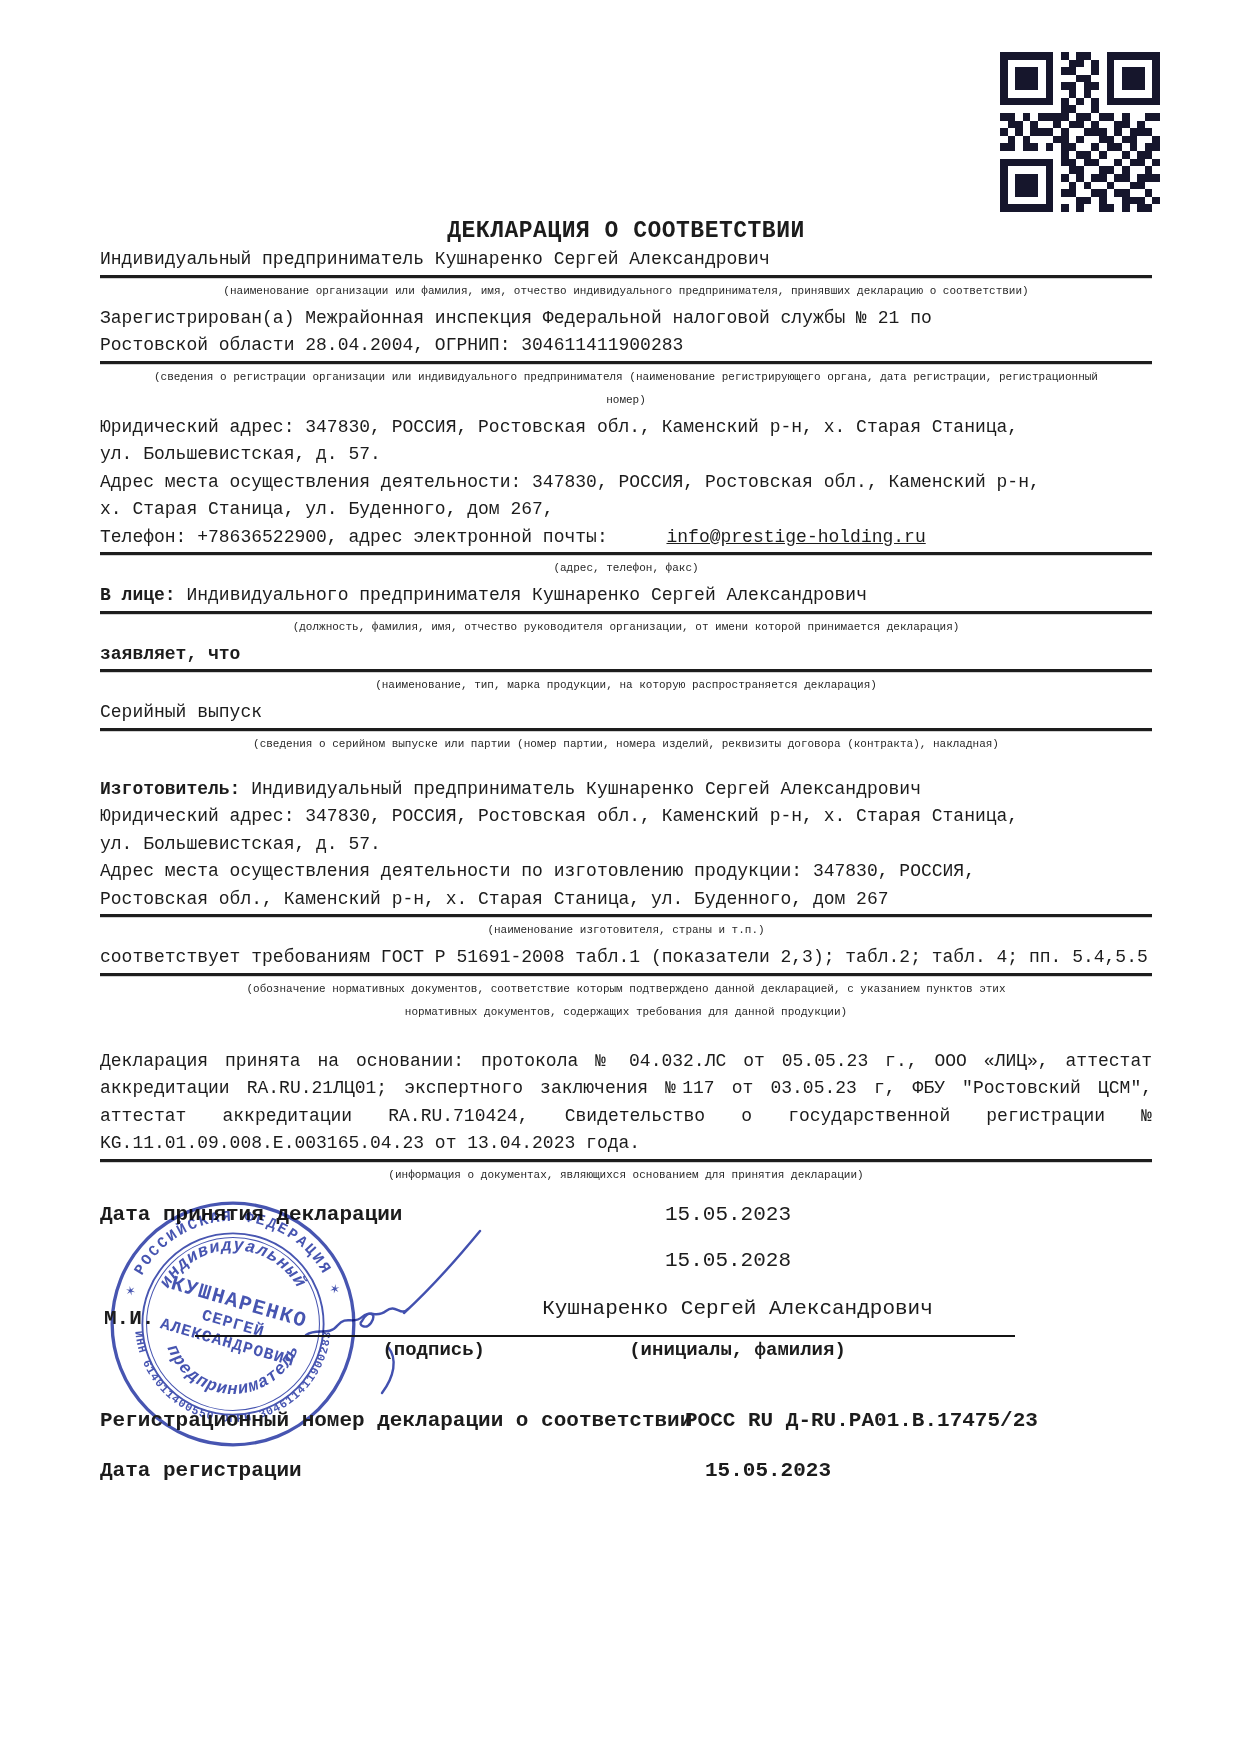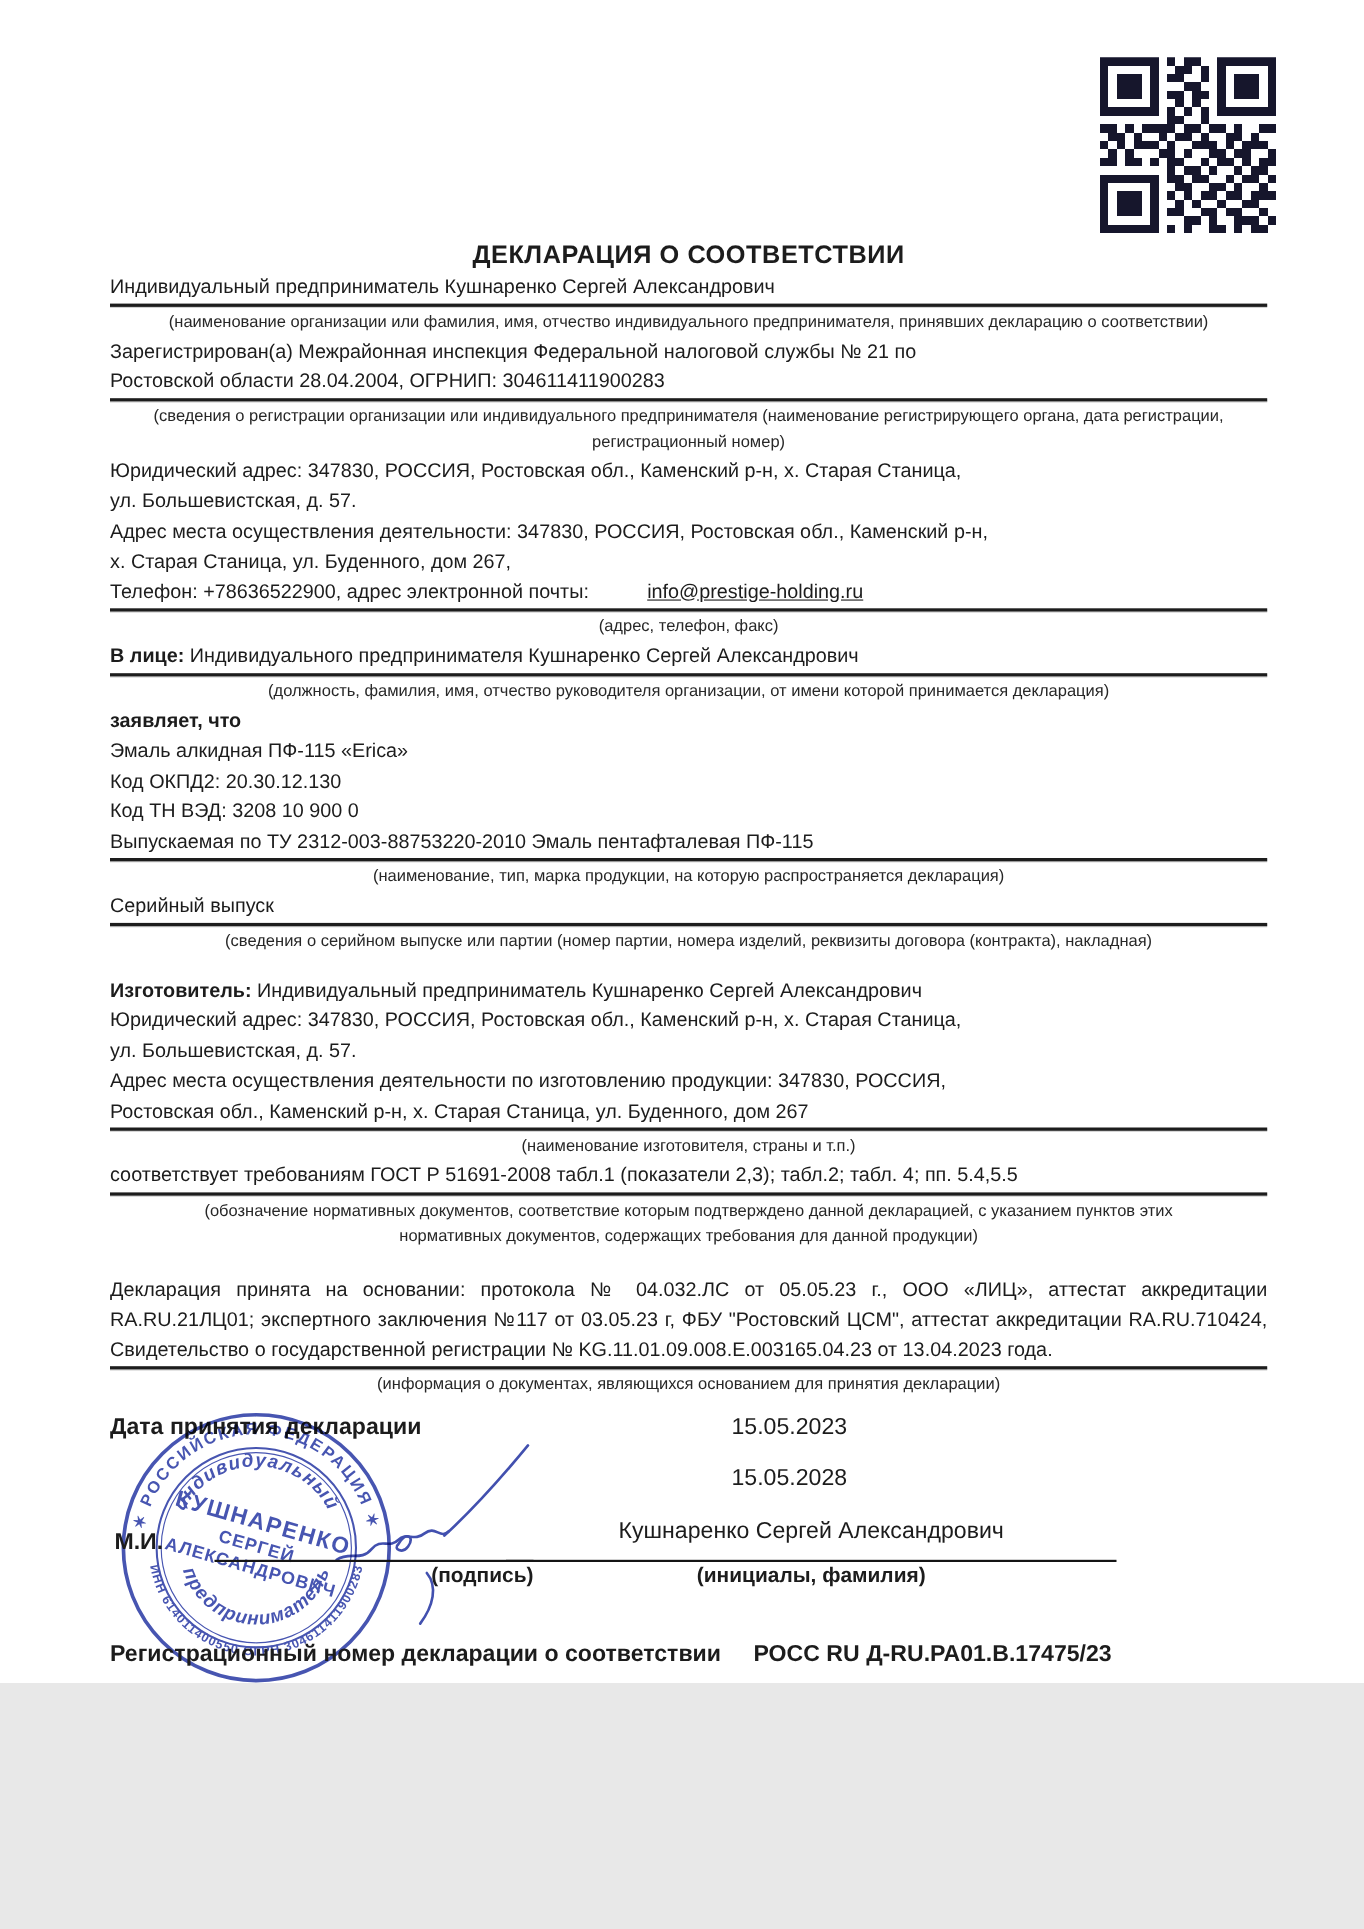--- a/index.html
+++ b/index.html
@@ -1,31 +1,31 @@
 <!DOCTYPE html>
 <html><head>
 <meta charset="utf-8">
 <style>
   html,body{margin:0;padding:0;background:#e8e8e8;}
   .page{
     position:relative;
-    width:1240px;height:1530px;
+    width:1240px;height:1754px;
     margin:0 auto;
     background:#ffffff;
-    font-family:Liberation Sans, sans-serif;
+    font-family:Liberation Mono, monospace;
     color:#1c1c1c;
     box-sizing:border-box;
     overflow:hidden;
   }
   .content{position:absolute;left:100px;top:218px;width:1052px;}
   .main{font-size:18px;line-height:27.5px;}
   .prelines{white-space:pre-line;}
   .title{font-size:23px;font-weight:bold;text-align:center;letter-spacing:.5px;margin:0 0 2px 0;}
   .rule{border:0;border-top:3px solid #1d1d1d;margin:1px 0 2px 0;box-shadow:0 1px 0 rgba(0,0,0,.18);}
-  .caption{font-size:15px;line-height:23px;text-align:center;color:#272727;margin:1px auto 2px auto;max-width:985px;}
+  .caption{font-size:11px;line-height:23px;text-align:center;color:#272727;margin:1px auto 2px auto;max-width:985px;}
   .bold{font-weight:bold;}
   .email{text-decoration:underline;margin-left:48px;}
   .just{text-align:justify;}
   .row{position:relative;height:28px;font-size:21px;}
   .row .lbl{font-weight:bold;}
   .row .val{position:absolute;top:0;}.gap14{height:14px;}.gap18{height:18px;}.gap22{height:22px;}
   .qr{position:absolute;left:1000px;top:52px;width:160px;height:160px;}
   .sig-area{position:relative;height:132px;font-size:21px;}
   .sig-area .mp{position:absolute;left:4px;top:30px;font-weight:bold;}
   .sig-line-left{position:absolute;left:95px;top:58px;width:290px;border-top:2.5px solid #141414;}
@@ -304,24 +304,20 @@
 х. Старая Станица, ул. Буденного, дом 267,</div>
     <div class="main"><span>Телефон: +78636522900, адрес электронной почты: </span><span class="email">info@prestige-holding.ru</span></div>
     <div class="rule"></div>
     <div class="caption">(адрес, телефон, факс)</div>
 
     <div class="main"><span class="bold">В лице:</span><span> Индивидуального предпринимателя Кушнаренко Сергей Александрович</span></div>
     <div class="rule"></div>
     <div class="caption">(должность, фамилия, имя, отчество руководителя организации, от имени которой принимается декларация)</div>
 
     <div class="main bold">заявляет, что</div>
-    <div class="main prelines">Эмаль алкидная ПФ-115 «Erica»
-Код ОКПД2: 20.30.12.130
-Код ТН ВЭД: 3208 10 900 0
-Выпускаемая по ТУ 2312-003-88753220-2010 Эмаль пентафталевая ПФ-115</div>
     <div class="rule"></div>
     <div class="caption">(наименование, тип, марка продукции, на которую распространяется декларация)</div>
 
     <div class="main">Серийный выпуск</div>
     <div class="rule"></div>
     <div class="caption">(сведения о серийном выпуске или партии (номер партии, номера изделий, реквизиты договора (контракта), накладная)</div>
 
     <div class="gap18"></div>
 
     <div class="main"><span class="bold">Изготовитель:</span><span> Индивидуальный предприниматель Кушнаренко Сергей Александрович</span></div>

